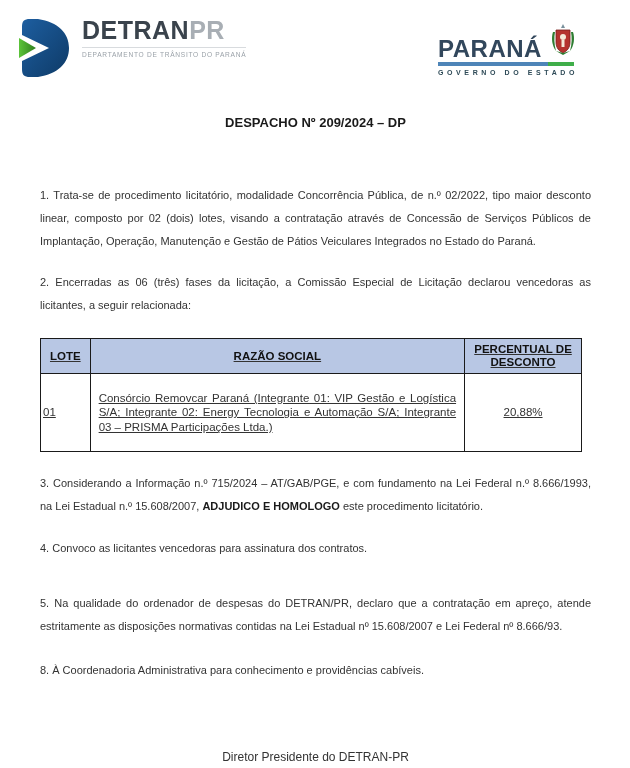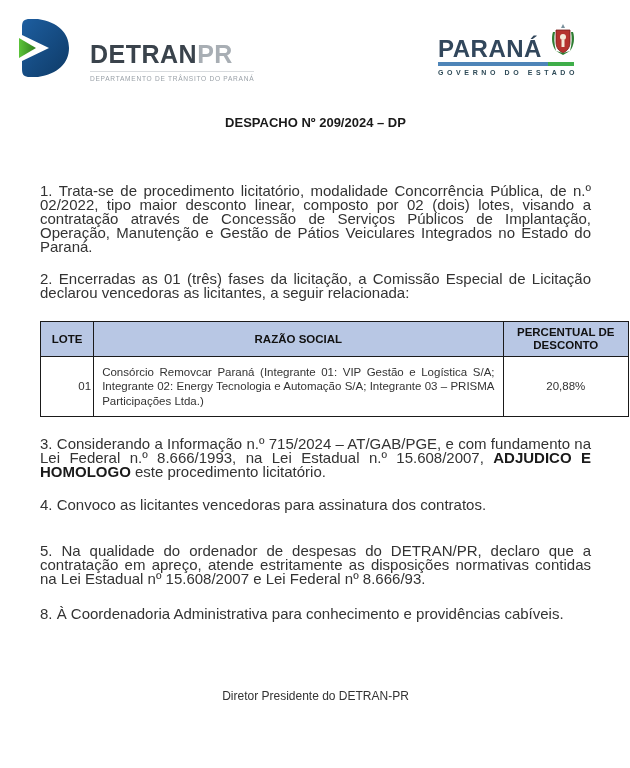--- a/index.html
+++ b/index.html
@@ -11,21 +11,21 @@
     position: relative;
     overflow: hidden;
   }
   .page { padding: 18px 39px 0 40px; }
 
   
   .header-row {
     display: flex; justify-content: space-between; align-items: flex-start;
     height: 67px; margin-left: -24px; margin-right: -10px;
   }
-  .detran-logo { display: flex; align-items: flex-end; gap: 18px; }
+  .detran-logo { display: flex; align-items: flex-start; gap: 10px; }
   .detran-text .detran-word { font-size: 25px; font-weight: bold; letter-spacing: 0.5px; line-height: 1; }
   .detran-word .d1 { color: #3a434c; }
   .detran-word .d2 { color: #a8aeb4; }
   .detran-sub {
     font-size: 6.6px; color: #9aa1a8; letter-spacing: 0.72px; margin-top: 4px;
     border-top: 1px solid #d8dbde; padding-top: 3px;
   }
   .parana-logo { text-align: left; margin-top: 6px; width: 163px; }
   .parana-top { display: flex; align-items: flex-end; gap: 8px; }
   .parana-word { font-size: 24px; font-weight: bold; color: #32475c; line-height: 0.9; letter-spacing: 0.5px; }
@@ -33,44 +33,44 @@
   .parana-bar .b-blue { background: #4e85b8; flex: 1 1 auto; }
   .parana-bar .b-green { background: #3fae49; width: 26px; }
   .parana-sub { font-size: 7px; color: #2e4a57; letter-spacing: 3.6px; margin-top: 3px; font-weight: bold; }
 
   
   .doc-title {
     text-align: center; font-weight: bold; font-size: 13px; color: #1a1a1a;
     margin-top: 30px;
   }
   .para {
-    font-size: 15px; line-height: 14px; color: #333333;
+    font-size: 11px; line-height: 23px; color: #333333;
     text-align: justify; text-align-last: left;
     margin-top: 18px;
   }
   .para.first { margin-top: 54px; }
   .para b { color: #1a1a1a; margin-top: 47px; }
 
   
   table.award-table {
-    border-collapse: collapse; width: 589px; margin-top: 21px;
-    font-size: 11.5px; color: #333333;
+    border-collapse: collapse; width: 542px; margin-top: 21px;
+    font-size: 11.5px; color: #333333; text-decoration: underline;
   }
   table.award-table th, table.award-table td {
     border: 1.2px solid #1a1a1a; vertical-align: middle;
   }
   table.award-table th {
     background: #b8c7e4; font-weight: bold; text-align: center; color: #111111;
     padding: 4px 4px; font-size: 11.5px; line-height: 13px;
   }
   .col-lote { width: 50px; }
   .col-razao { width: 385px; }
   .col-desc { width: 118px; }
-  td.c-lote { text-align: right; padding: 4px 2px; margin-left: 12px; }
-  td.c-razao { text-align: justify; text-align-last: left; padding: 8px 8px; line-height: 14.3px; }
+  td.c-lote { text-align: left; padding: 4px 2px; margin-left: 12px; }
+  td.c-razao { text-align: justify; text-align-last: left; padding: 17px 8px; line-height: 14.3px; }
   td.c-desc { text-align: center; padding: 11px 2px; }
 
   .p3 { margin-top: 20px; }
   .p4 { margin-top: 19px; }
   .p5 { margin-top: 32px; }
   .p6 { margin-top: 21px; }
 
   
   .signature { text-align: center; margin-top: 68px; font-size: 12px; line-height: 15px; }
   .sig-name { font-weight: bold; color: #1a1a1a; }
@@ -126,21 +126,21 @@
           <span class="b-green"></span>
         </div>
       <div class="parana-sub">GOVERNO DO ESTADO</div>
     </div>
 
   </div>
 
   <div class="doc-title">DESPACHO Nº 209/2024 – DP</div>
 
   <p class="para first">1. Trata-se de procedimento licitatório, modalidade Concorrência Pública, de n.º 02/2022, tipo maior desconto linear, composto por 02 (dois) lotes, visando a contratação através de Concessão de Serviços Públicos de Implantação, Operação, Manutenção e Gestão de Pátios Veiculares Integrados no Estado do Paraná.</p>
-  <p class="para">2. Encerradas as 01 (três) fases da licitação, a Comissão Especial de Licitação declarou vencedoras as licitantes, a seguir relacionada:</p>
+  <p class="para">2. Encerradas as 06 (três) fases da licitação, a Comissão Especial de Licitação declarou vencedoras as licitantes, a seguir relacionada:</p>
 
   <table class="award-table">
     <colgroup>
         <col class="col-lote">
         <col class="col-razao">
         <col class="col-desc">
       </colgroup>
     <thead>
       <tr>
         <th>LOTE</th>

